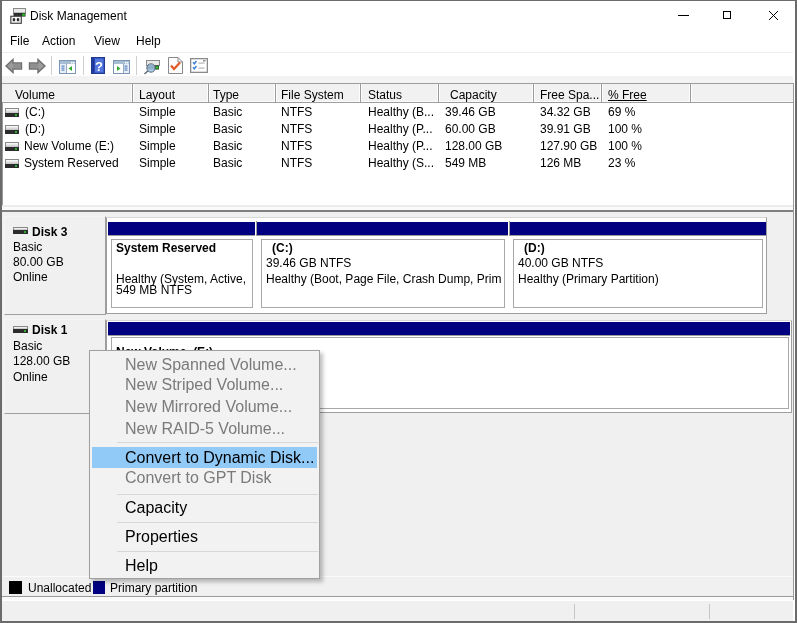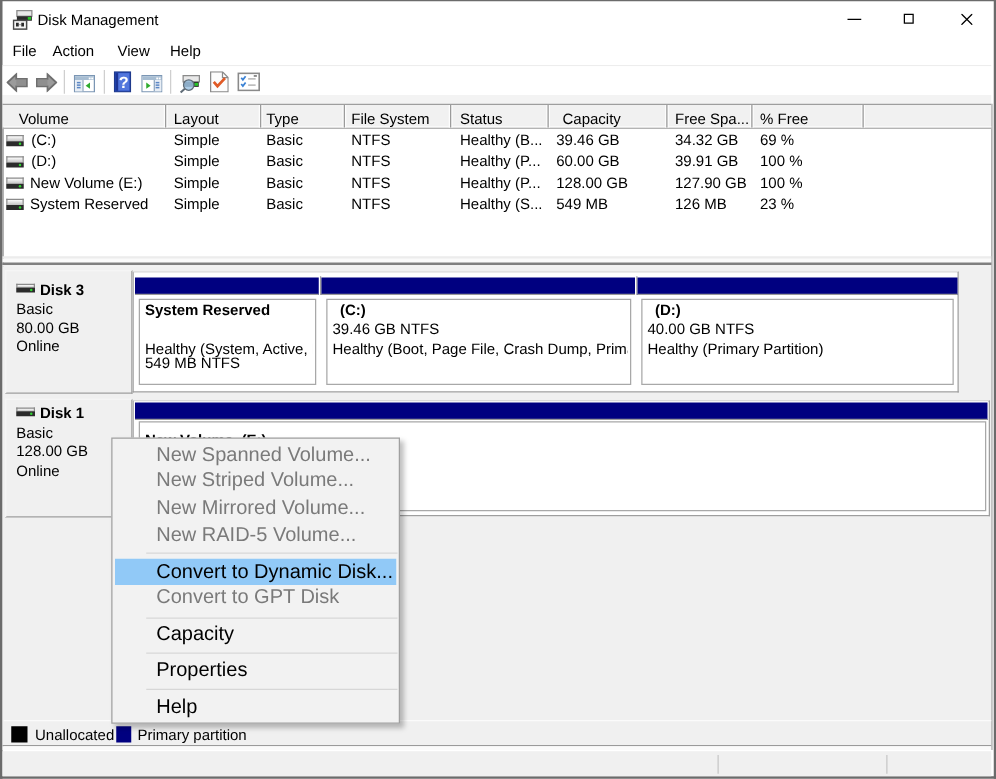--- a/index.html
+++ b/index.html
@@ -118,21 +118,21 @@
 
 <div class="abs" style="left:2px;top:83px;width:791px;height:20px;background:#f1f1f1;border-top:1px solid #9e9e9e;border-bottom:1px solid #9e9e9e;box-sizing:border-box;"></div>
 <div class="abs" style="left:3px;top:101px;width:790px;height:1px;background:#fbfbfb;"></div>
 <div class="t" style="left:15px;top:87px;">Volume</div>
 <div class="t" style="left:139px;top:87px;">Layout</div>
 <div class="t" style="left:213px;top:87px;">Type</div>
 <div class="t" style="left:281px;top:87px;">File System</div>
 <div class="t" style="left:368px;top:87px;">Status</div>
 <div class="t" style="left:422px;top:87px;margin-left:28px;">Capacity</div>
 <div class="t" style="left:540px;top:87px;">Free Spa...</div>
-<div class="t" style="left:608px;top:87px;">% Free</div>
+<div class="t" style="left:608px;top:87px;text-decoration:underline;">% Free</div>
 <div class="abs hs" style="left:132px;"></div>
 <div class="abs hs" style="left:208px;"></div>
 <div class="abs hs" style="left:275px;"></div>
 <div class="abs hs" style="left:360px;"></div>
 <div class="abs hs" style="left:438px;"></div>
 <div class="abs hs" style="left:533px;"></div>
 <div class="abs hs" style="left:601px;"></div>
 <div class="abs hs" style="left:690px;"></div>
 <style>.hs{top:84px;width:1px;height:18px;background:#9b9b9b;box-shadow:1px 0 0 #fdfdfd,-1px 0 0 #fdfdfd;}</style>
 

